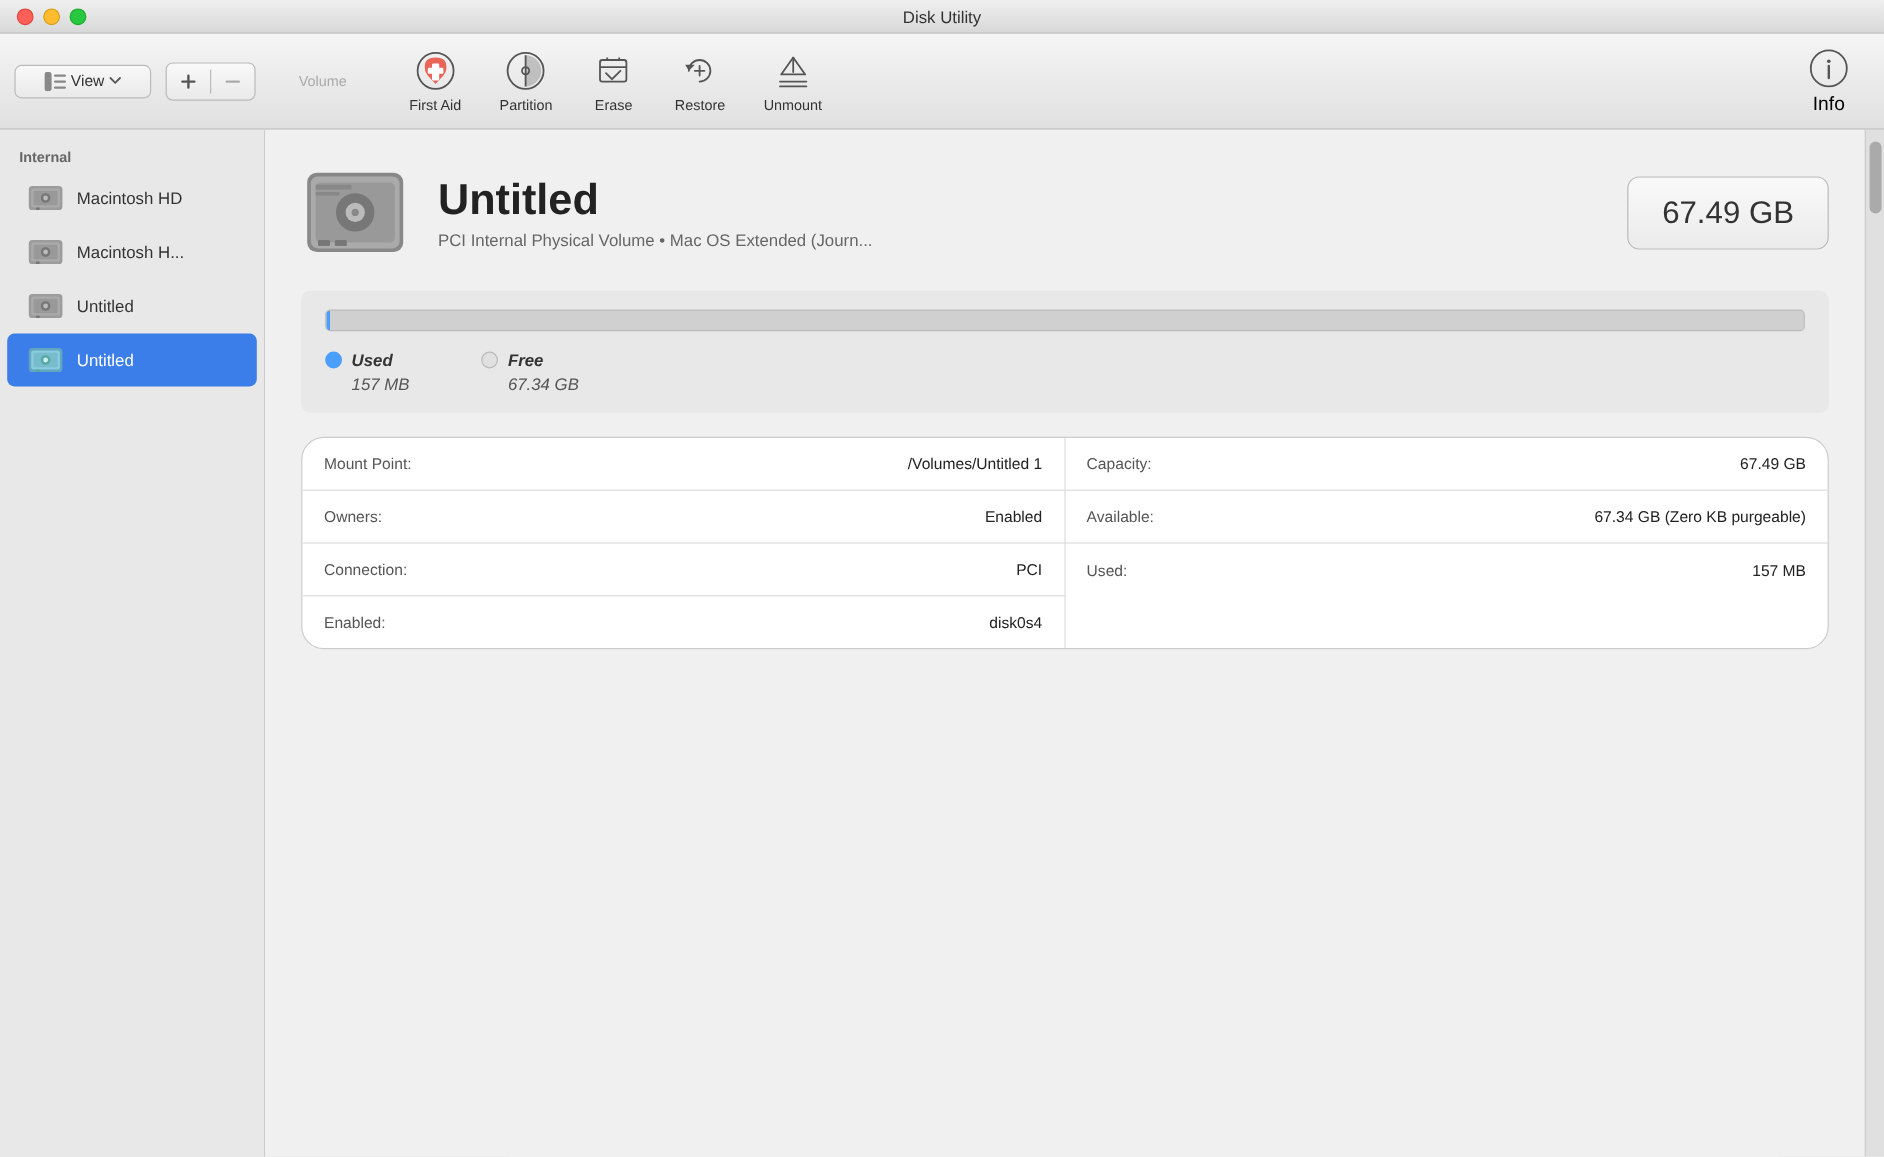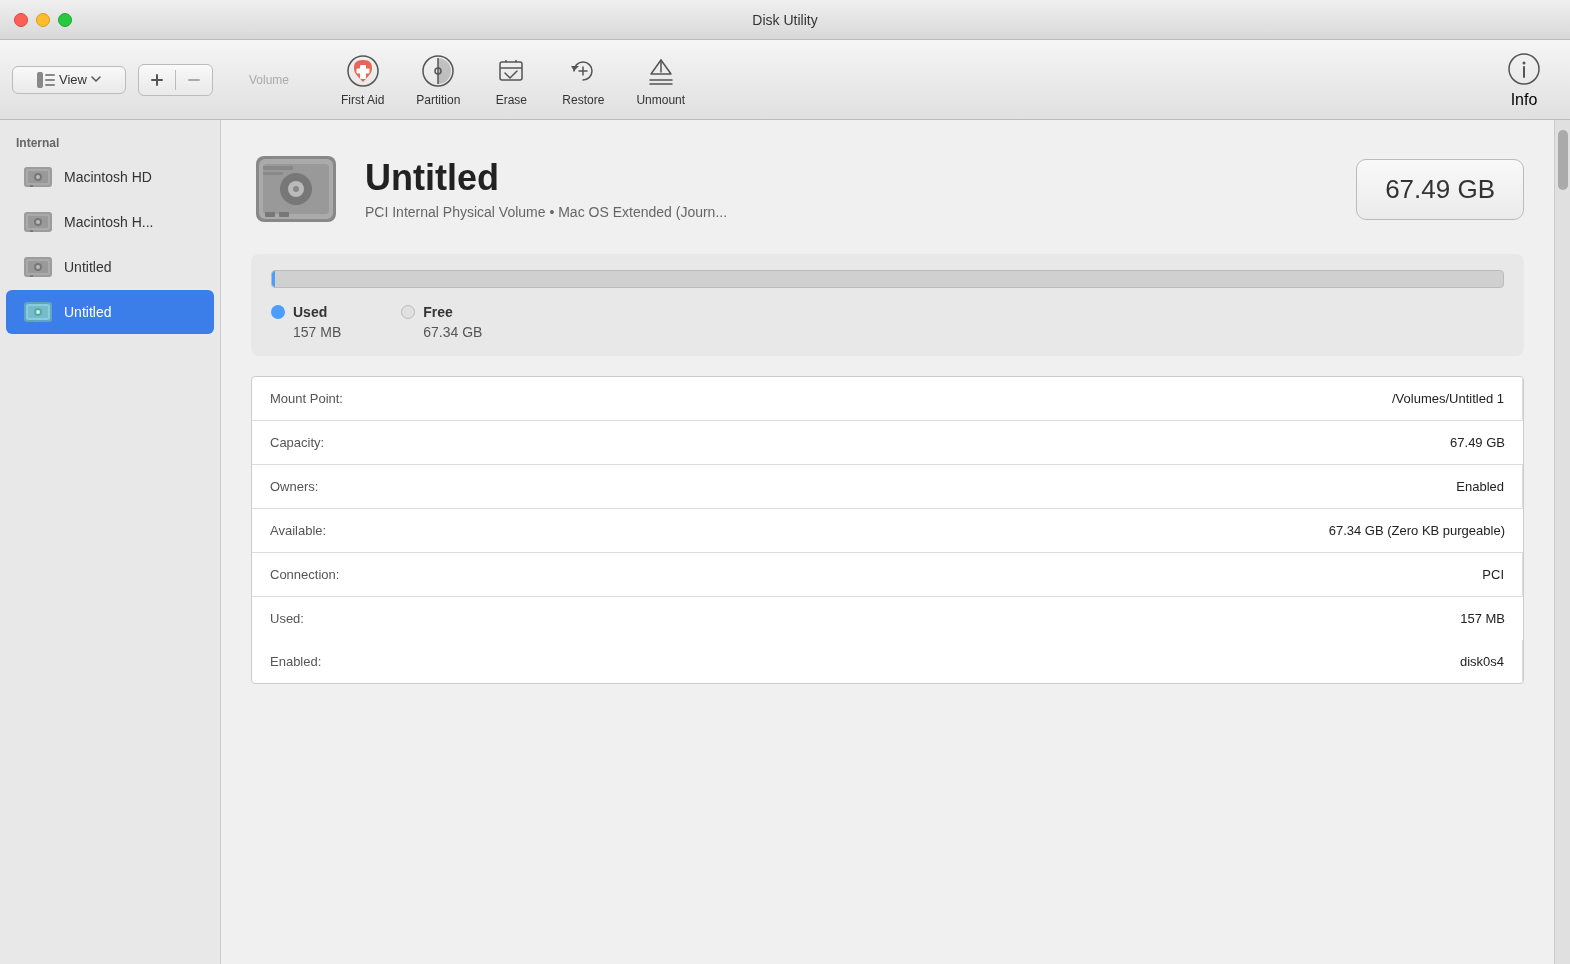--- a/index.html
+++ b/index.html
@@ -9,21 +9,21 @@
       width: 1570px;
       height: 964px;
       overflow: hidden;
       display: flex;
       flex-direction: column;
     }
 
     
     .title-bar {
       background: linear-gradient(to bottom, #f0f0f0, #d8d8d8);
-      height: 40px;
+      height: 28px;
       display: flex;
       align-items: center;
       justify-content: center;
       border-bottom: 1px solid #bbb;
       position: relative;
       flex-shrink: 0;
     }
     .traffic-lights {
       position: absolute;
       left: 14px;
@@ -245,20 +245,21 @@
       border-radius: 3px 0 0 3px;
     }
     .storage-legend {
       display: flex;
       gap: 60px;
     }
     .legend-item {
       display: flex;
       flex-direction: column;
       gap: 4px;
+      font-style: italic;
     }
     .legend-label-row {
       display: flex;
       align-items: center;
       gap: 8px;
     }
     .legend-dot {
       width: 14px;
       height: 14px;
       border-radius: 50%;
@@ -272,25 +273,25 @@
     }
     .legend-value {
       font-size: 14px;
       color: #555;
       padding-left: 22px;
     }
 
     
     .info-table {
       border: 1px solid #ccc;
-      border-radius: 4px;
+      border-radius: 19px;
       overflow: hidden;
       background: white;
       display: grid;
-      grid-template-columns: 1fr;
+      grid-template-columns: 1fr 1fr;
     }
     .info-cell {
       padding: 14px 18px;
       border-bottom: 1px solid #ddd;
       display: flex;
       justify-content: space-between;
       align-items: center;
     }
     .info-cell:nth-child(odd) { border-right: 1px solid #ddd; }
     .info-cell:nth-last-child(-n+2) { border-bottom: none; }

